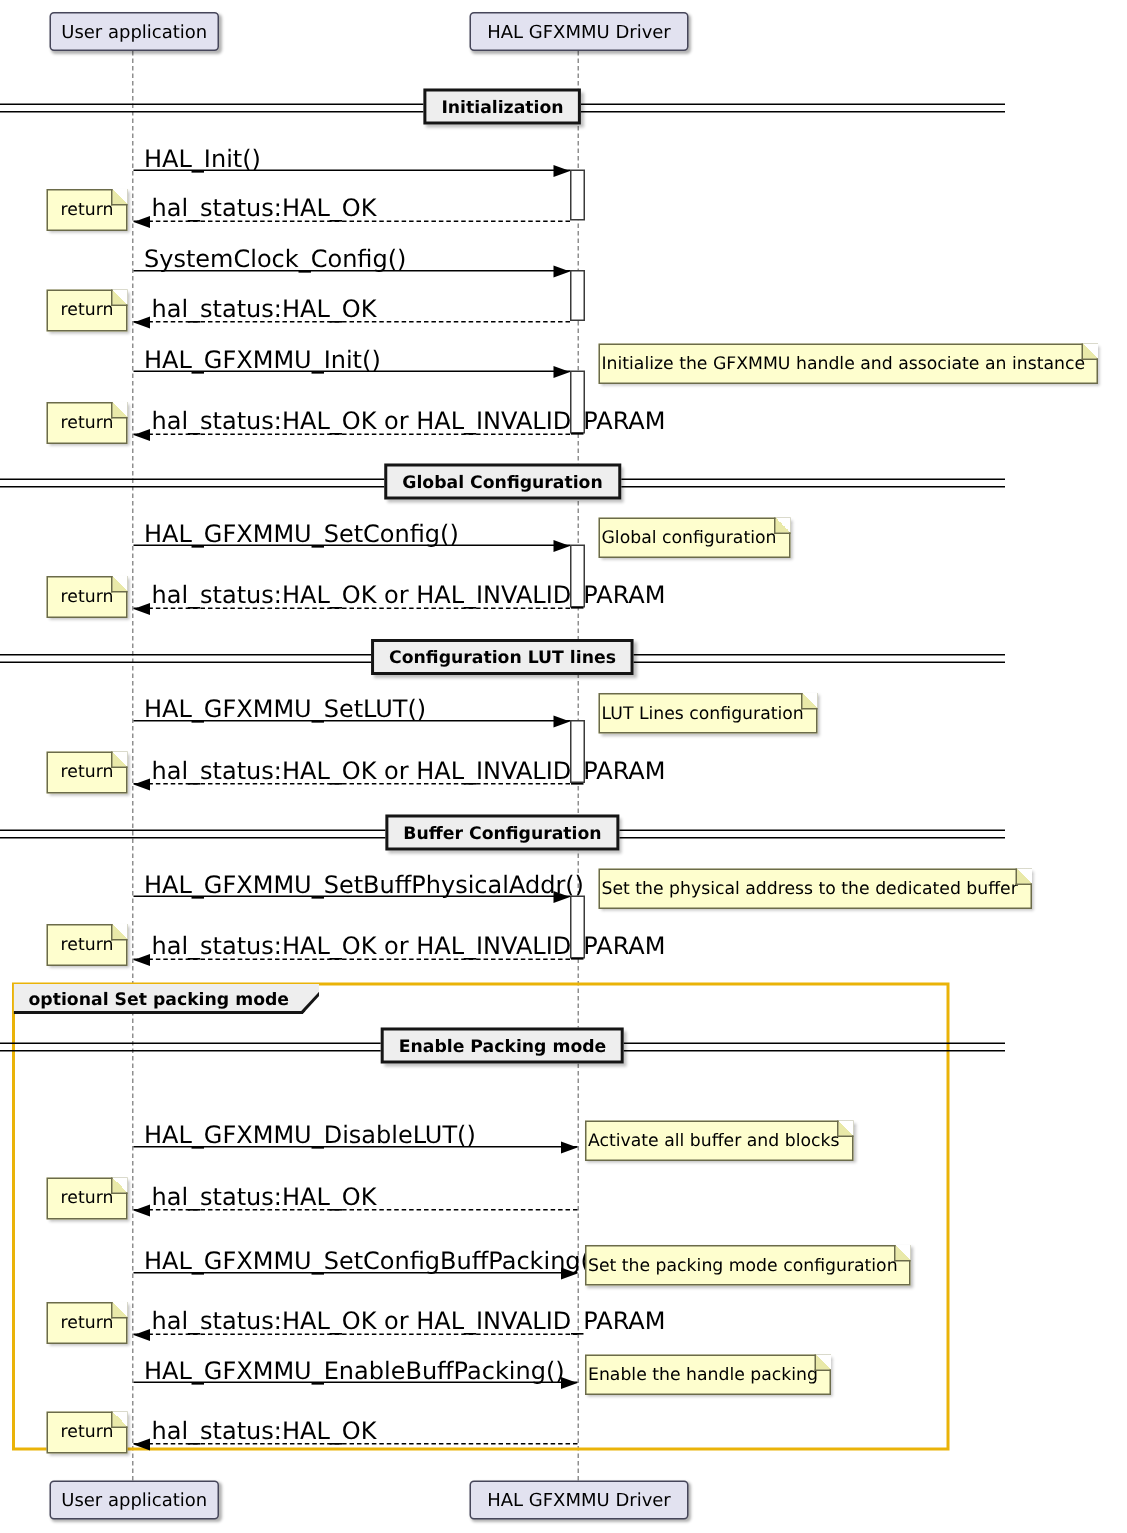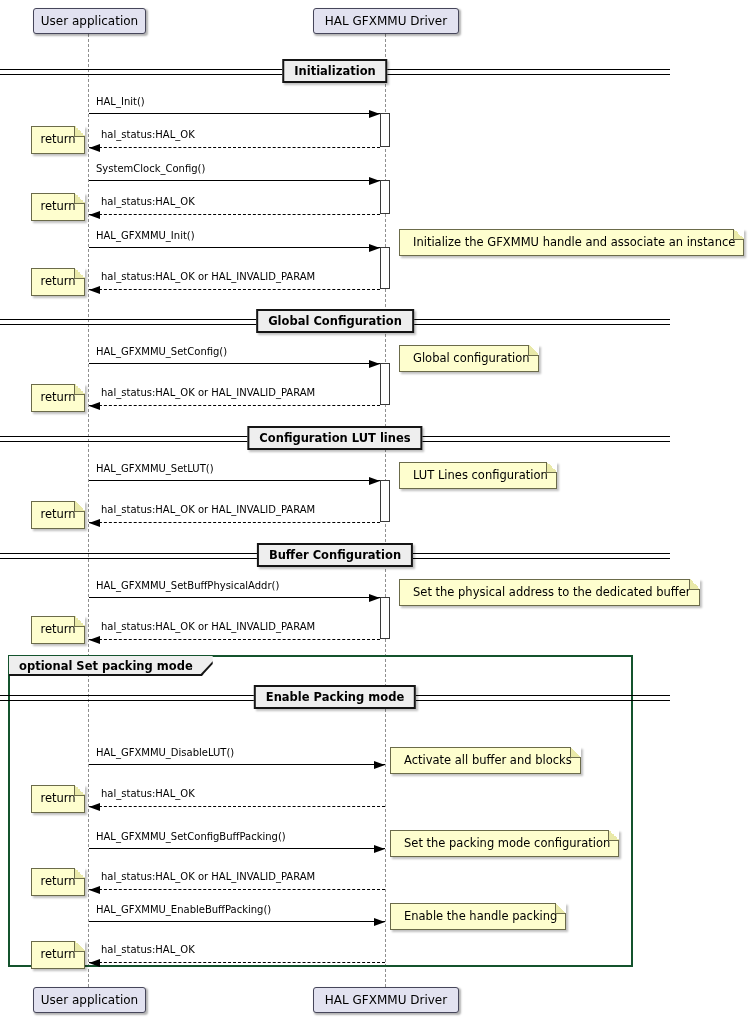--- a/index.html
+++ b/index.html
@@ -13,41 +13,41 @@
                display:flex;align-items:center;justify-content:center;white-space:nowrap;
                box-shadow:1.5px 1.5px 2px rgba(0,0,0,.3)}
 
   .divider{position:absolute;left:0;width:670px;height:25px}
   .dlines{position:absolute;left:0;right:0;top:10px;height:4px;
           border-top:1px solid #000;border-bottom:1px solid #000}
   .dbox{position:absolute;left:50%;top:0;transform:translateX(-50%);background:#EEEEEE;
         border:2px solid #151515;padding:3px 10px;font-size:11.5px;font-weight:bold;
         white-space:nowrap;box-shadow:2px 2px 2px rgba(0,0,0,.25)}
 
-  .group{position:absolute;border:2px solid #14532d;box-sizing:border-box}
+  .group{position:absolute;border:2px solid #eab308;box-sizing:border-box}
   .ghdr{position:absolute;left:-1px;top:-1px;height:20px;background:#EEEEEE;box-sizing:border-box;
         padding:3px 20px 0 10px;font-size:11.5px;font-weight:bold;white-space:nowrap;
         border-bottom:2px solid #151515;
         clip-path:polygon(0 0,100% 0,100% 8px,calc(100% - 11px) 20px,0 20px)}
   .gdiag{position:absolute;right:-4px;top:12px;width:20px;height:3px;background:#151515;
          transform:rotate(-47deg)}
 
-  .plab{position:absolute;font-size:10px;white-space:nowrap}
+  .plab{position:absolute;font-size:16px;white-space:nowrap}
   .line{position:absolute;height:0;border-top:1px solid #000}
   .line.dash{border-top-style:dashed}
   .ah{position:absolute;width:0;height:0;top:-4px}
   .ah.r{right:0;border-left:11px solid #000;border-top:4px solid transparent;border-bottom:4px solid transparent}
   .ah.l{left:0;border-right:11px solid #000;border-top:4px solid transparent;border-bottom:4px solid transparent}
 
   .act{position:absolute;left:380px;width:10px;box-sizing:border-box;background:#fff;border:1px solid #3a3a3a}
 
   .note{position:absolute;background:#FEFECE;border:1px solid #6b6b4a;box-sizing:border-box;
         font-size:11.5px;box-shadow:1.5px 1.5px 2px rgba(0,0,0,.25)}
   .lnote{width:54px;height:28px;text-align:center;padding-top:5px}
-  .rnote{height:27px;padding:5px 8px 0 13px;white-space:nowrap}
+  .rnote{height:27px;padding:5px 8px 0 1px;white-space:nowrap}
   .fold{position:absolute;top:-1px;right:-1px;width:11px;height:11px;box-sizing:border-box;
         background:linear-gradient(to bottom left,#ffffff 0 50%,#e9e9a9 50% 100%);
         border-left:1px solid #6b6b4a;border-bottom:1px solid #6b6b4a}
 </style>
 </head>
 <body>
 
 <div id="canvas">
 
   <div class="lifeline" style="left:88px"></div>

